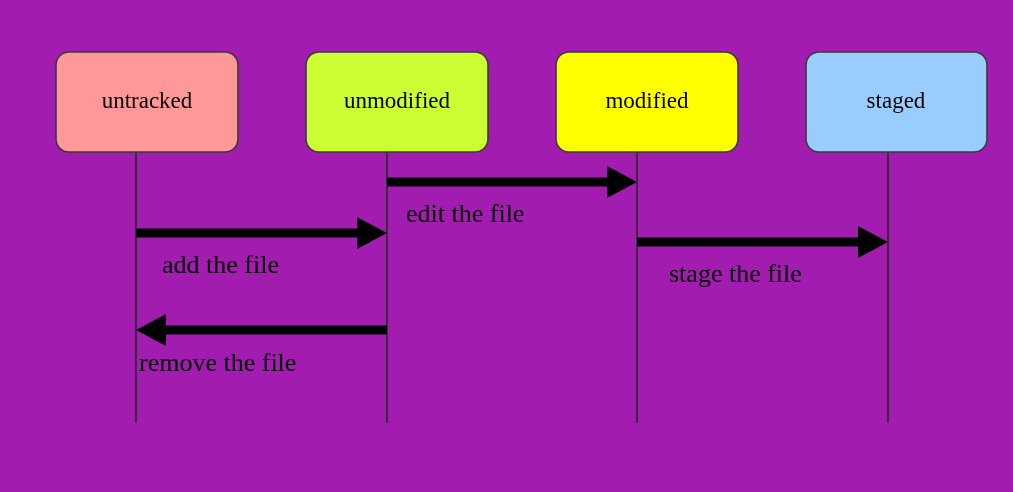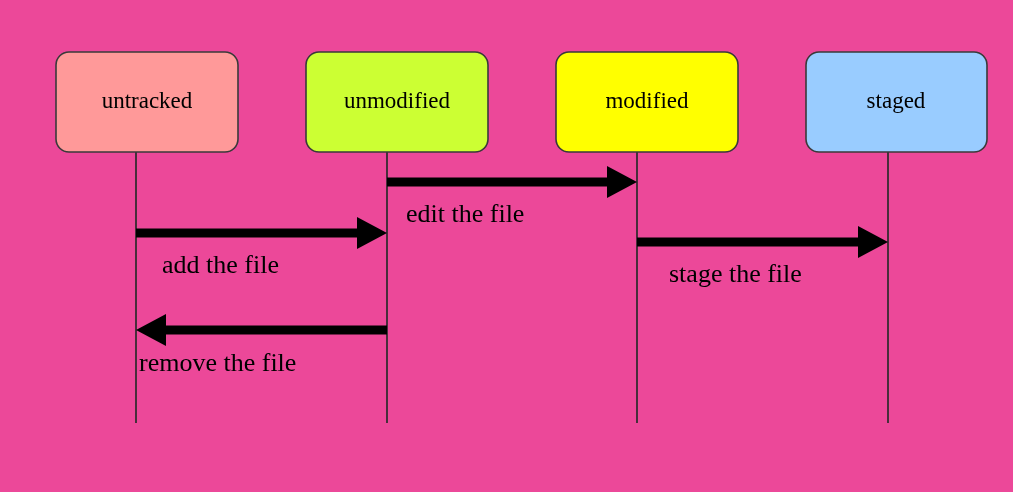--- a/index.html
+++ b/index.html
@@ -8,21 +8,21 @@
     padding: 0;
     background: #ffffff;
   }
   body {
     font-family: "Liberation Serif", "DejaVu Serif", serif;
   }
   #canvas {
     position: relative;
     width: 1013px;
     height: 492px;
-    background: #ec4899;
+    background: #a21caf;
     overflow: hidden;
   }
   #diagram-svg {
     position: absolute;
     left: 0;
     top: 0;
     width: 1013px;
     height: 492px;
   }
   .state-box-rect {

